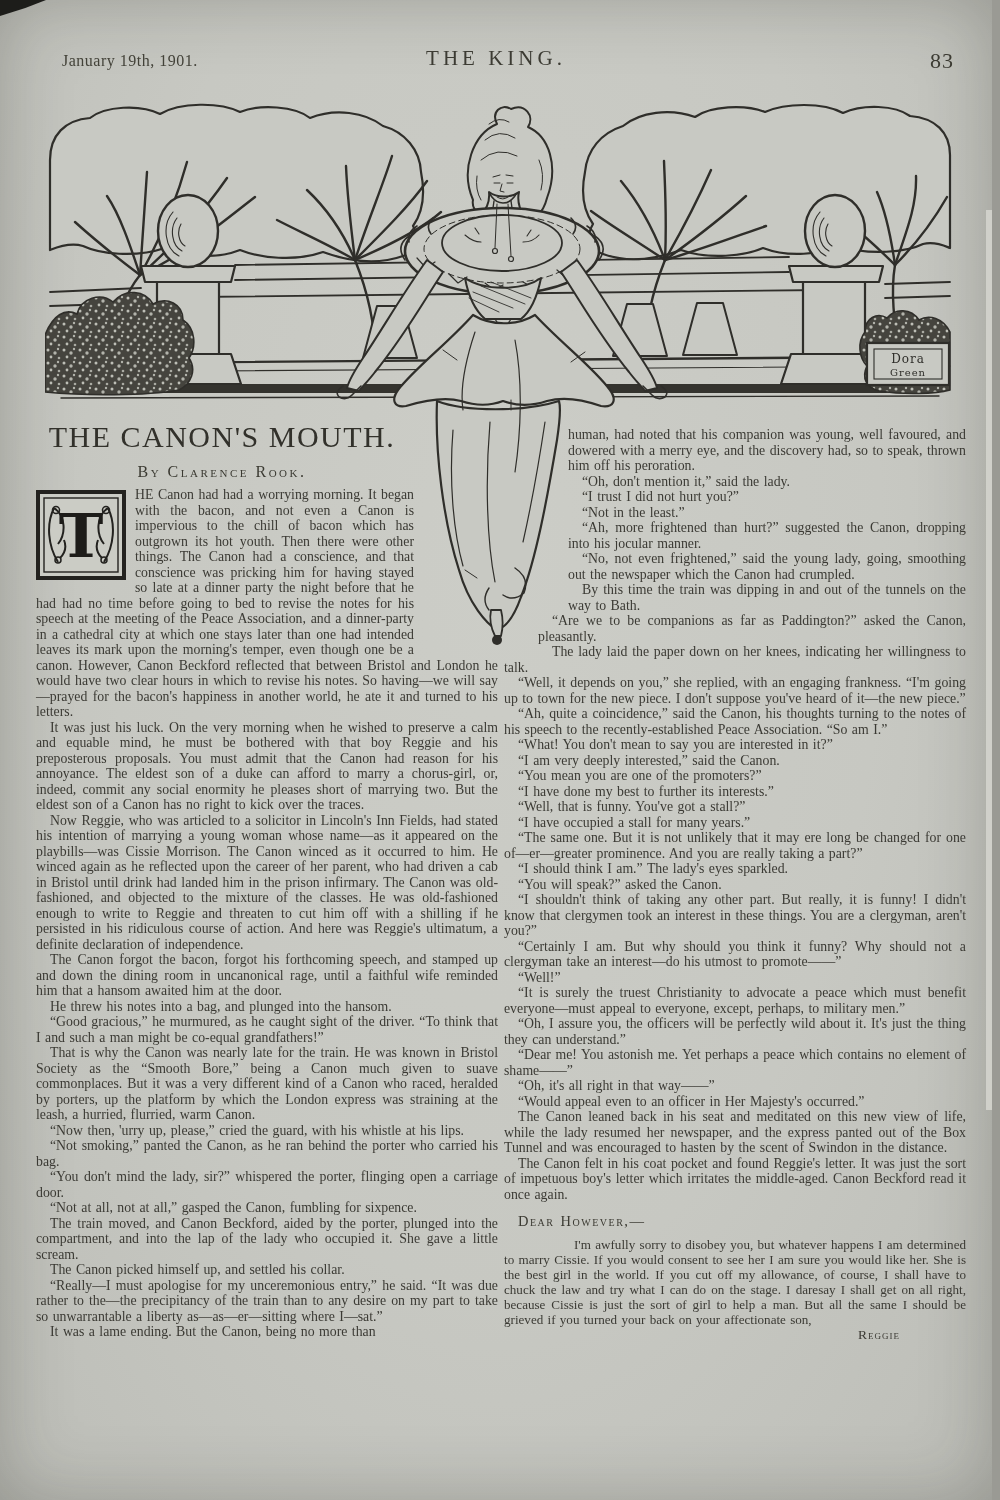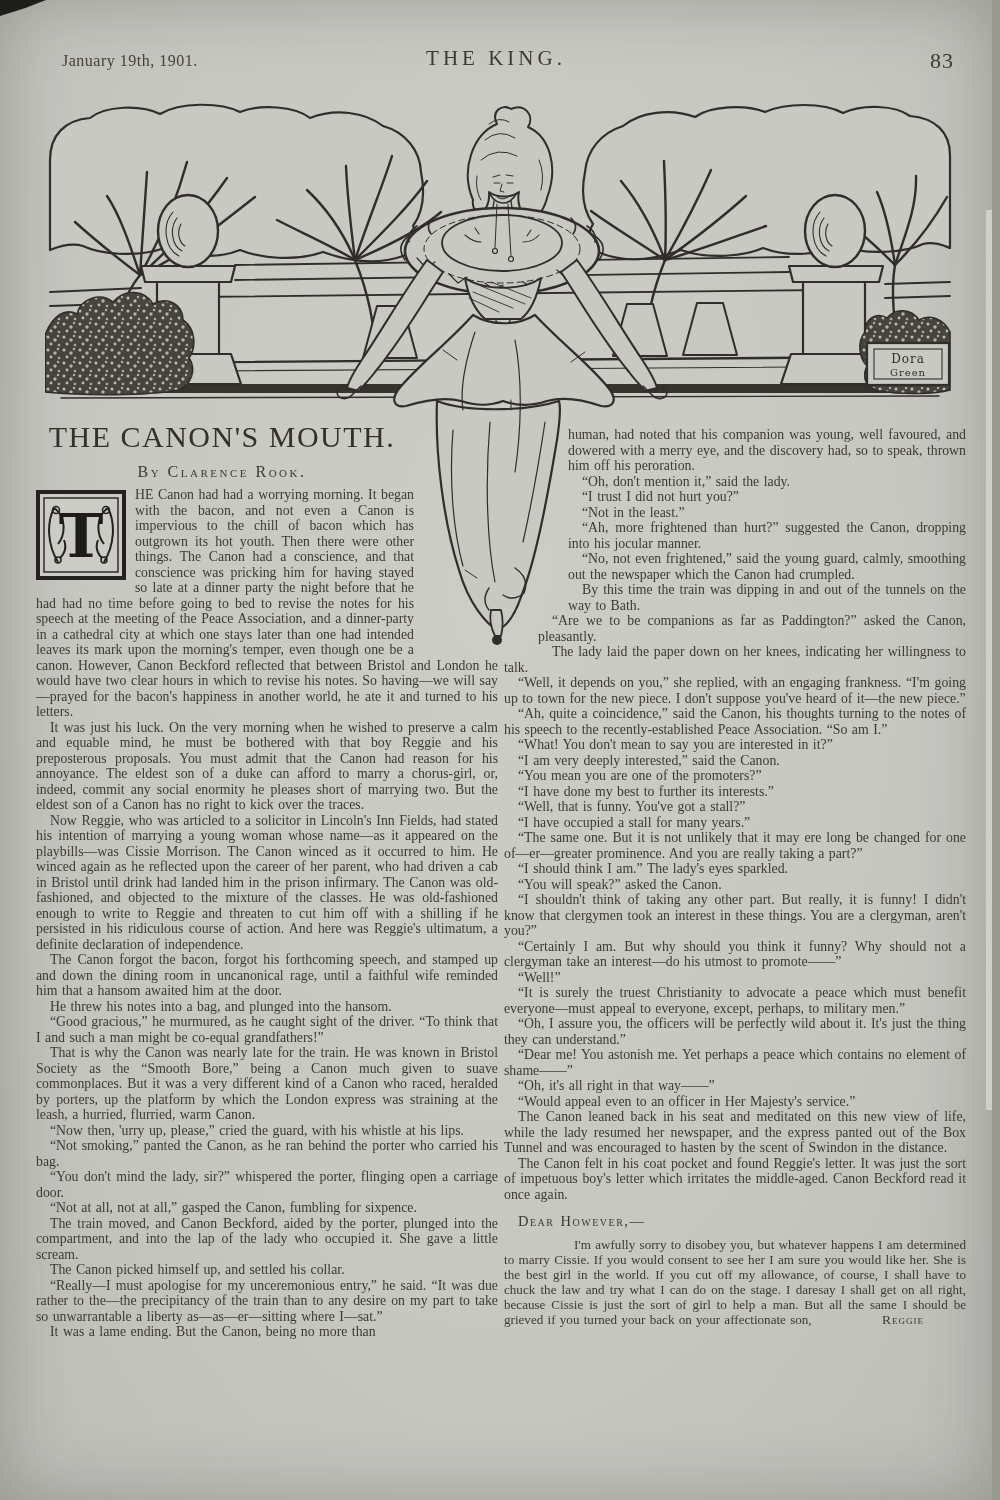--- a/index.html
+++ b/index.html
@@ -33,21 +33,21 @@
 
   .dropcap-box{float:left;width:90px;height:90px;margin:3px 9px 3px 0;}
   .art-spacer-right{float:right;width:84px;height:158px;}
   .art-spacer-left{float:left;width:64px;height:180px;}
   .art-spacer-left2{float:left;clear:left;width:34px;height:44px;}
 
   .letter{margin-top:12px;}
   .letter-salutation{margin:0 0 7px;text-indent:14px;font-variant:small-caps;
     letter-spacing:1.5px;font-size:14.5px;color:#3b3a32;}
   .letter-body{margin:0;font-size:13.1px;line-height:15.1px;text-indent:70px;}
-  .letter-sig{float:right;margin-right:42px;font-variant:small-caps;letter-spacing:1px;font-size:13.5px;}
+  .letter-sig{float:right;margin-right:66px;font-variant:small-caps;letter-spacing:1px;font-size:13.5px;}
 
   svg .ln{fill:none;stroke:#2f2e2a;stroke-linecap:round;stroke-linejoin:round;}
   svg .fillpaper{fill:#c8c9c3;stroke:#2f2e2a;stroke-linejoin:round;}
 </style>
 </head>
 <body>
 
 <div class="page">
   <div class="corner-mark"></div>
   <div class="edge-light"></div>
@@ -240,21 +240,21 @@
   </div>
 
   <div class="col col-right">
     <div class="art-spacer-left"></div>
     <div class="art-spacer-left2"></div>
     <p class="para noindent">human, had noted that his companion was young, well favoured, and dowered with a merry eye, and the discovery had, so to speak, thrown him off his peroration.</p>
     <p class="para">“Oh, don't mention it,” said the lady.</p>
     <p class="para">“I trust I did not hurt you?”</p>
     <p class="para">“Not in the least.”</p>
     <p class="para">“Ah, more frightened than hurt?” suggested the Canon, dropping into his jocular manner.</p>
-    <p class="para">“No, not even frightened,” said the young guard, calmly, smoothing out the newspaper which the Canon had crumpled.</p>
+    <p class="para">“No, not even frightened,” said the young lady, going, smoothing out the newspaper which the Canon had crumpled.</p>
     <p class="para">By this time the train was dipping in and out of the tunnels on the way to Bath.</p>
     <p class="para">“Are we to be companions as far as Paddington?” asked the Canon, pleasantly.</p>
     <p class="para">The lady laid the paper down on her knees, indicating her willingness to talk.</p>
     <p class="para">“Well, it depends on you,” she replied, with an engaging frankness. “I'm going up to town for the new piece. I don't suppose you've heard of it—the new piece.”</p>
     <p class="para">“Ah, quite a coincidence,” said the Canon, his thoughts turning to the notes of his speech to the recently-established Peace Association. “So am I.”</p>
     <p class="para">“What! You don't mean to say you are interested in it?”</p>
     <p class="para">“I am very deeply interested,” said the Canon.</p>
     <p class="para">“You mean you are one of the promoters?”</p>
     <p class="para">“I have done my best to further its interests.”</p>
     <p class="para">“Well, that is funny. You've got a stall?”</p>
@@ -262,21 +262,21 @@
     <p class="para">“The same one. But it is not unlikely that it may ere long be changed for one of—er—greater prominence. And you are really taking a part?”</p>
     <p class="para">“I should think I am.” The lady's eyes sparkled.</p>
     <p class="para">“You will speak?” asked the Canon.</p>
     <p class="para">“I shouldn't think of taking any other part. But really, it is funny! I didn't know that clergymen took an interest in these things. You are a clergyman, aren't you?”</p>
     <p class="para">“Certainly I am. But why should you think it funny? Why should not a clergyman take an interest—do his utmost to promote——”</p>
     <p class="para">“Well!”</p>
     <p class="para">“It is surely the truest Christianity to advocate a peace which must benefit everyone—must appeal to everyone, except, perhaps, to military men.”</p>
     <p class="para">“Oh, I assure you, the officers will be perfectly wild about it. It's just the thing they can understand.”</p>
     <p class="para">“Dear me! You astonish me. Yet perhaps a peace which contains no element of shame——”</p>
     <p class="para">“Oh, it's all right in that way——”</p>
-    <p class="para">“Would appeal even to an officer in Her Majesty's service.”</p>
+    <p class="para">“Would appeal even to an officer in Her Majesty's occurred.”</p>
     <p class="para">The Canon leaned back in his seat and meditated on this new view of life, while the lady resumed her newspaper, and the express panted out of the Box Tunnel and was encouraged to hasten by the scent of Swindon in the distance.</p>
     <p class="para">The Canon felt in his coat pocket and found Reggie's letter. It was just the sort of impetuous boy's letter which irritates the middle-aged. Canon Beckford read it once again.</p>
 
     <div class="letter">
       <p class="letter-salutation">Dear However,—</p>
       <p class="letter-body"><span>I'm awfully sorry to disobey you, but whatever happens I am determined to marry Cissie. If you would consent to see her I am sure you would like her. She is the best girl in the world. If you cut off my allowance, of course, I shall have to chuck the law and try what I can do on the stage. I daresay I shall get on all right, because Cissie is just the sort of girl to help a man. But all the same I should be grieved if you turned your back on your affectionate son,</span><span class="letter-sig">Reggie</span></p>
     </div>
   </div>
 </div>
 

